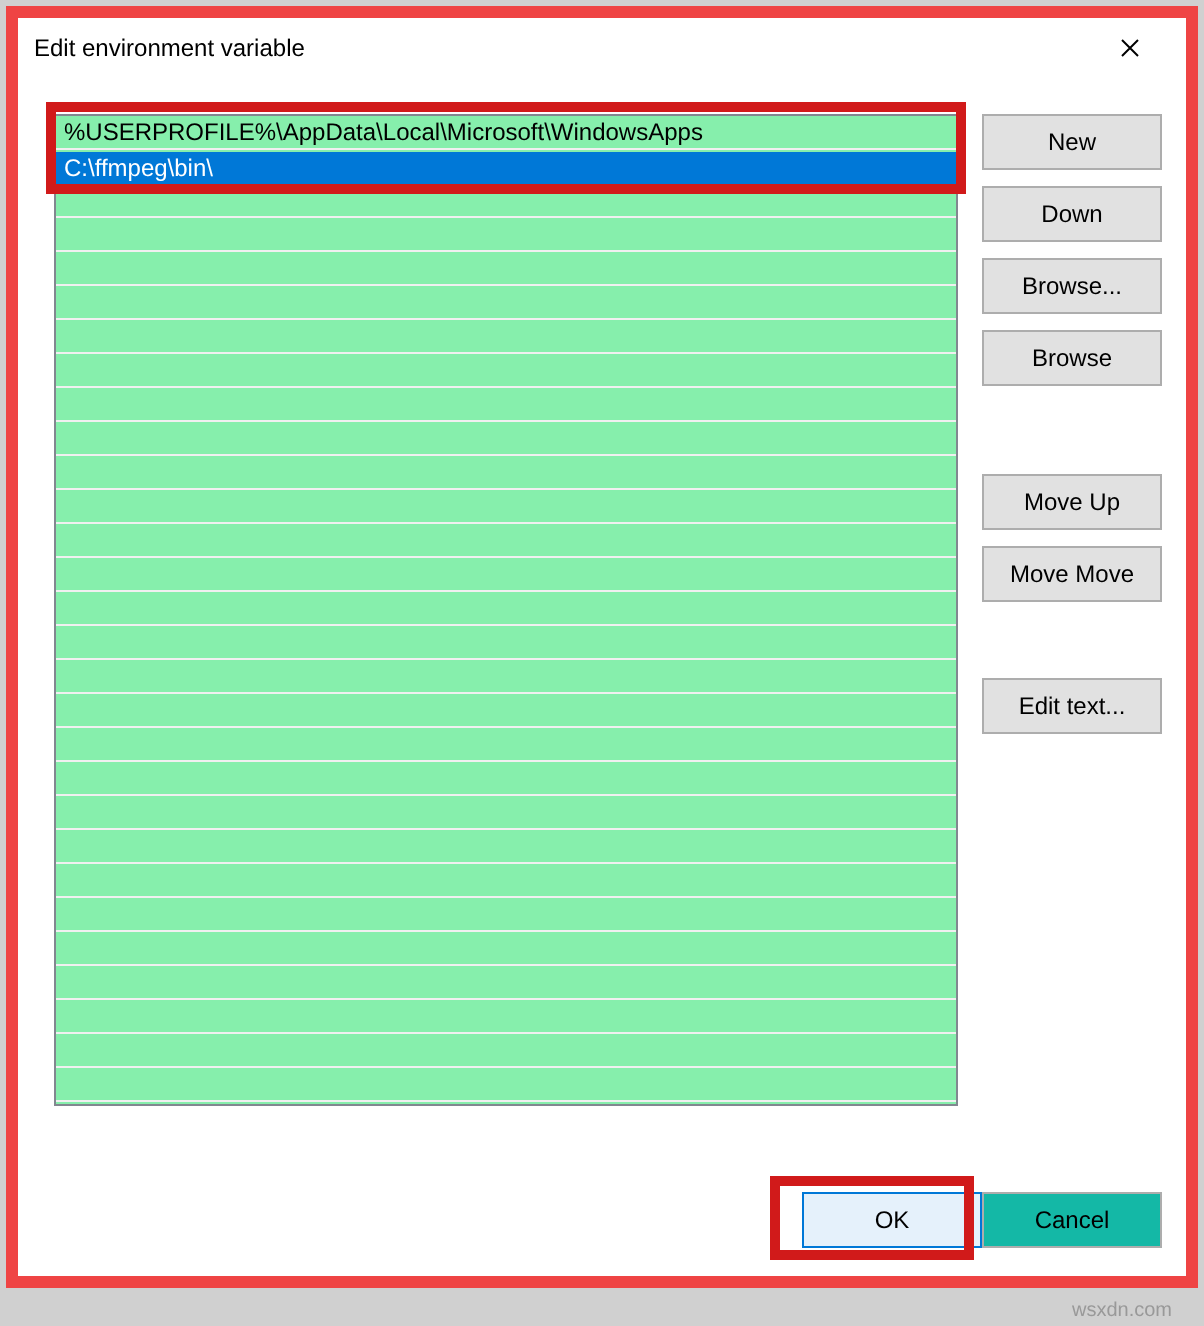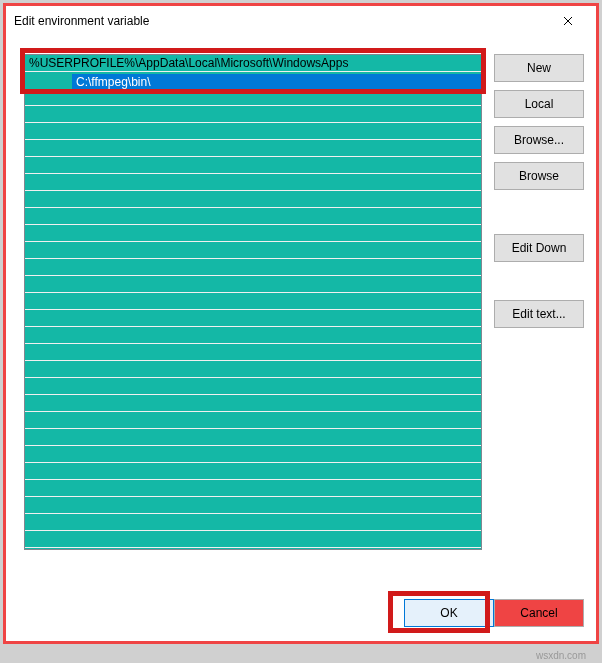--- a/index.html
+++ b/index.html
@@ -1,35 +1,35 @@
 <!DOCTYPE html>
 <html><head>
   <meta charset="utf-8">
   <style>
     * { box-sizing: border-box; margin: 0; padding: 0; font-family: "Segoe UI", Tahoma, sans-serif; }
     body { background: #d0d0d0; width: 602px; height: 663px; overflow: hidden; position: relative; }
-    .dialog { position: absolute; top: 3px; left: 3px; width: 596px; height: 641px; background: #ffffff; border: 3px solid #ef4444; display: flex; flex-direction: column; }
+    .dialog { position: absolute; top: 3px; left: 3px; width: 596px; height: 641px; background: #ffffff; border: 6px solid #ef4444; display: flex; flex-direction: column; }
     .titlebar { height: 30px; display: flex; align-items: center; padding: 0 8px; border-bottom: 1px solid transparent; }
     .title { font-size: 12px; color: #000; flex: 1; }
     .close-btn { width: 40px; height: 28px; display: flex; align-items: center; justify-content: center; cursor: pointer; }
     .close-btn svg { width: 10px; height: 10px; }
     .content { flex: 1; display: flex; padding: 18px 12px 12px 18px; gap: 12px; }
     .list-area { flex: 1; position: relative; }
     .highlight-box-1 { position: absolute; top: -6px; left: -4px; right: -4px; height: 46px; border: 5px solid #d11a1a; pointer-events: none; z-index: 5; }
-    .listbox { width: 100%; height: 496px; border: 1px solid #828790; background: #14b8a6; overflow-y: auto; }
+    .listbox { width: 100%; height: 496px; border: 1px solid #828790; background: #86efac; overflow-y: auto; }
     .list-row { height: 17px; line-height: 17px; font-size: 12px; padding: 0 4px; border-bottom: 1px solid #f0f0f0; white-space: nowrap; overflow: hidden; }
     .list-row.empty { border-bottom: 1px solid #f0f0f0; }
     .list-input-row { height: 17px; padding: 0; }
-    .list-input { width: 100%; height: 17px; border: none; outline: none; background: #0078d7; color: #fff; font-size: 12px; padding: 0 4px; font-family: inherit; margin-left: 47px; }
+    .list-input { width: 100%; height: 17px; border: none; outline: none; background: #0078d7; color: #fff; font-size: 12px; padding: 0 4px; font-family: inherit; }
     .side-buttons { width: 90px; display: flex; flex-direction: column; }
     .btn { width: 90px; height: 28px; background: #e1e1e1; border: 1px solid #adadad; font-size: 12px; color: #000; cursor: pointer; margin-bottom: 8px; }
     .gap-small { height: 36px; }
     .gap-med { height: 30px; }
     .footer { height: 56px; display: flex; align-items: center; justify-content: flex-end; padding: 0 12px; gap: 0; position: relative; }
-    .btn-footer { width: 90px; height: 28px; background: #ef4444; border: 1px solid #adadad; font-size: 12px; cursor: pointer; }
+    .btn-footer { width: 90px; height: 28px; background: #14b8a6; border: 1px solid #adadad; font-size: 12px; cursor: pointer; }
     .btn-footer.default { background: #e5f1fb; border: 1px solid #0078d7; }
     .highlight-box-2 { position: absolute; border: 5px solid #d11a1a; pointer-events: none; top: 6px; right: 106px; width: 102px; height: 42px; }
     .watermark { position: absolute; bottom: 2px; right: 16px; font-size: 10px; color: #999; font-family: Arial, sans-serif; }
   </style>
 </head>
 <body>
 
 <div class="dialog">
   <div class="titlebar">
     <span class="title">Edit environment variable</span>
@@ -71,25 +71,26 @@
         <div class="list-row empty"></div>
         <div class="list-row empty"></div>
         <div class="list-row empty"></div>
         <div class="list-row empty"></div>
         <div class="list-row empty"></div>
         <div class="list-row empty"></div>
       </div>
     </div>
     <div class="side-buttons">
       <button class="btn">New</button>
-      <button class="btn">Local</button>
+      <button class="btn">Down</button>
       <button class="btn">Browse...</button>
       <button class="btn">Browse</button>
       <div class="gap-small"></div>
-      <button class="btn">Edit Down</button>
+      <button class="btn">Move Up</button>
+      <button class="btn">Move Move</button>
       <div class="gap-med"></div>
       <button class="btn">Edit text...</button>
     </div>
   </div>
   <div class="footer">
     <div class="highlight-box-2"></div>
     <button class="btn-footer default">OK</button>
     <button class="btn-footer">Cancel</button>
   </div>
 </div>

